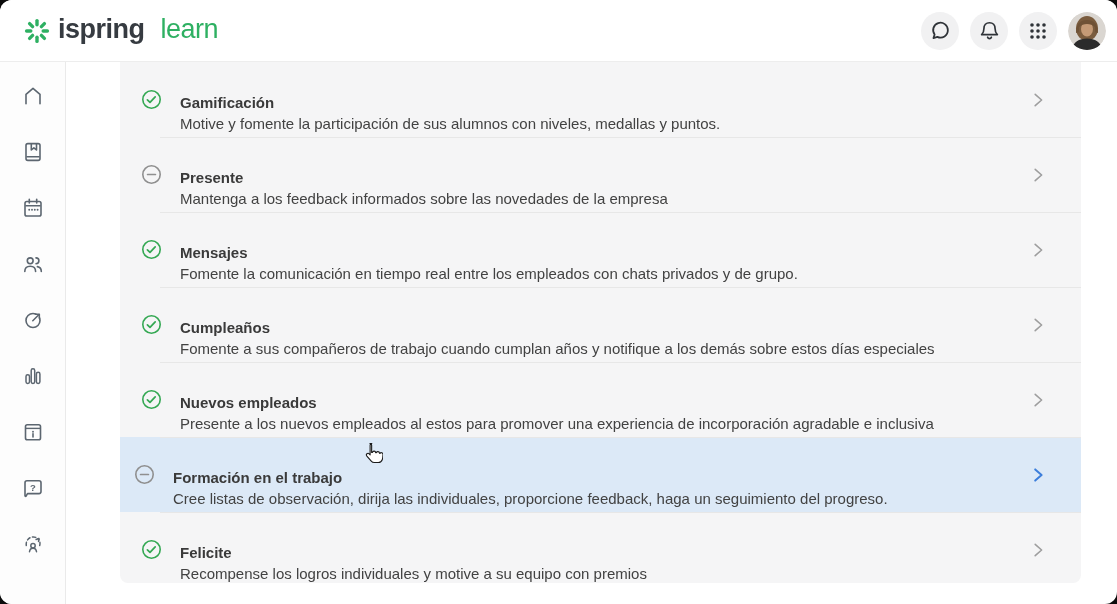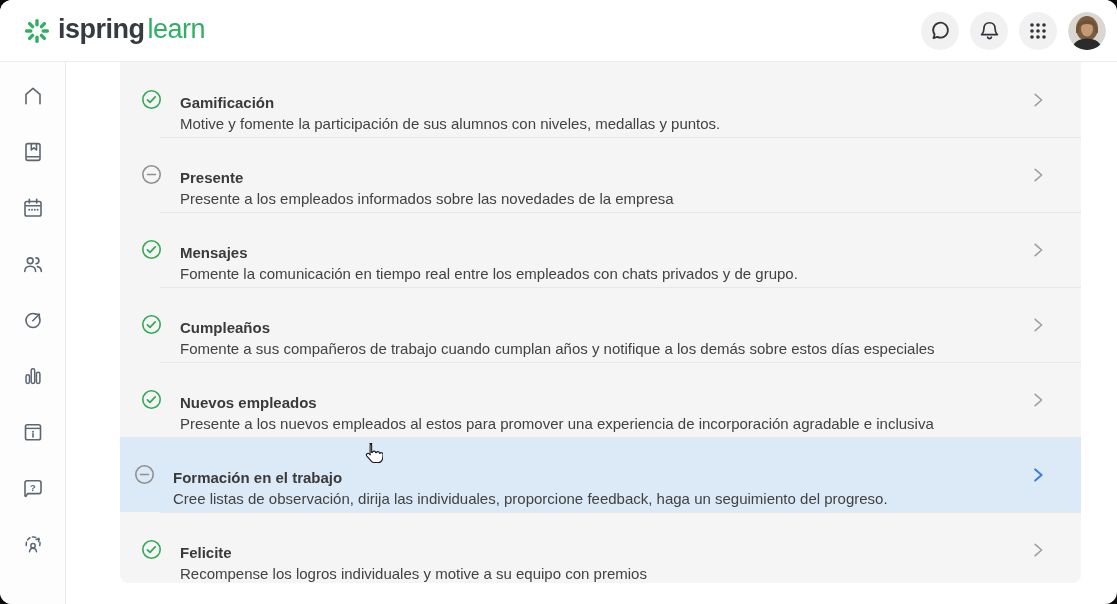--- a/index.html
+++ b/index.html
@@ -6,21 +6,21 @@
   .stage{position:relative;width:1117px;height:604px;background:#0b0b0b;overflow:hidden;}
   .window{position:absolute;inset:0;background:#ffffff;border-radius:12px;overflow:hidden;}
 
   
   .header{position:absolute;top:0;left:0;right:0;height:62px;background:#fff;display:flex;align-items:center;
           padding:0 11px 0 24px;box-sizing:border-box;border-bottom:1px solid #ededed;z-index:5;}
   .logo{display:flex;align-items:center;gap:8px;}
   .logo-mark{width:26px;height:26px;}
   .logo-text{font-size:27px;letter-spacing:-0.5px;line-height:1;padding-bottom:3px;}
   .logo-brand{font-weight:700;color:#363b41;}
-  .logo-product{font-weight:400;color:#2eb062;margin-left:3px;}
+  .logo-product{font-weight:400;color:#2eb062;margin-left:16px;}
   .header-actions{margin-left:auto;display:flex;align-items:center;gap:11px;}
   .icon-circle{width:38px;height:38px;border-radius:50%;background:#f1f1f2;display:flex;align-items:center;justify-content:center;cursor:pointer;}
   .icon-circle svg{display:block;}
   .avatar{width:38px;height:38px;border-radius:50%;overflow:hidden;cursor:pointer;}
 
   
   .sidebar{position:absolute;top:62px;left:0;bottom:0;width:66px;background:#fdfdfd;border-right:1px solid #eaeaea;
            box-sizing:border-box;display:flex;flex-direction:column;align-items:center;padding-top:6px;}
   .side-item{width:66px;height:56px;display:flex;align-items:center;justify-content:center;cursor:pointer;}
   .side-item svg{display:block;}
@@ -199,21 +199,21 @@
           </svg>
         </div>
         <div class="row disabled">
 
           <svg class="status icon-minus" viewBox="0 0 21 21">
             <circle cx="10.5" cy="10.5" r="8.7" fill="none" stroke="#8f8f8f" stroke-width="1.6"></circle>
             <line x1="6.6" y1="10.5" x2="14.4" y2="10.5" stroke="#8f8f8f" stroke-width="1.7" stroke-linecap="round"></line>
           </svg>
           <div class="row-text">
             <div class="row-title">Presente</div>
-            <div class="row-desc">Presente a los empleados informados sobre las novedades de la empresa</div>
+            <div class="row-desc">Mantenga a los feedback informados sobre las novedades de la empresa</div>
           </div>
           <svg class="chevron" width="18" height="18" viewBox="0 0 18 18">
             <path d="M6.2 3.4 L12.6 9 L6.2 14.6"></path>
           </svg>
         </div>
         <div class="row enabled">
           <svg class="status icon-check" viewBox="0 0 21 21">
             <circle cx="10.5" cy="10.5" r="8.7" fill="none" stroke="#34a853" stroke-width="1.6"></circle>
             <path d="M6.4 10.8 l2.6 2.6 L14.2 7.9" fill="none" stroke="#34a853" stroke-width="1.7" stroke-linecap="round" stroke-linejoin="round"></path>
           </svg>

